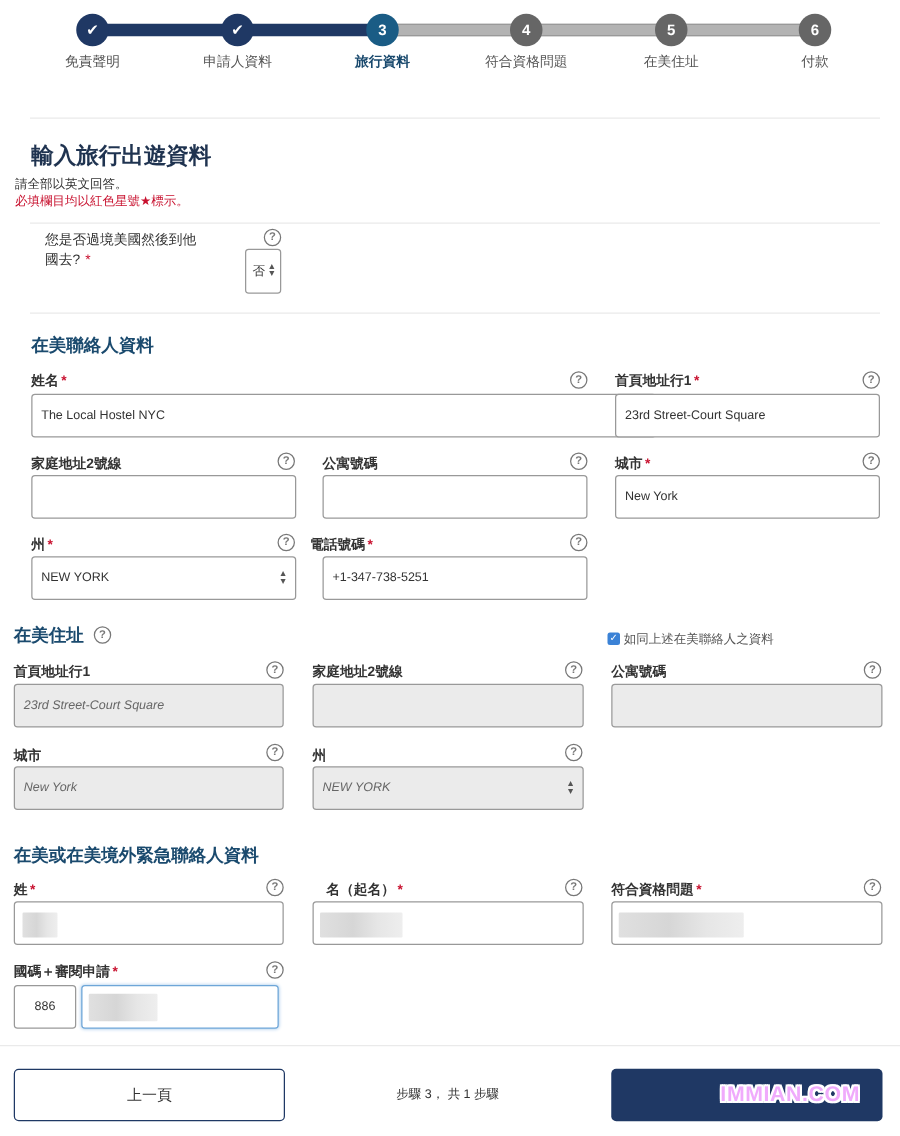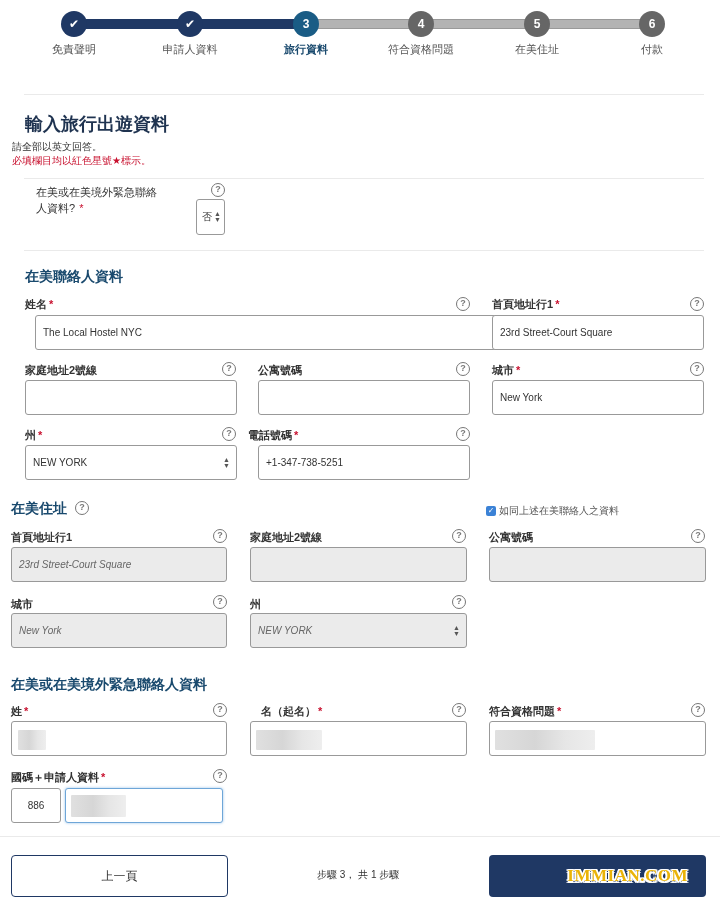--- a/index.html
+++ b/index.html
@@ -40,21 +40,21 @@
   .section { position: absolute; font-size: 14px; font-weight: bold; color: #1a4a6e; }
 
   .blur { position: absolute; background: linear-gradient(90deg, #e0e0e0, #d6d6d6 40%, #e6e6e6 70%, #eeeeee); border-radius: 1px; }
 
   .checkbox-row { position: absolute; left: 486px; top: 504px; display: flex; align-items: center; font-size: 10px; color: #555; }
   .checkbox { width: 10px; height: 10px; background: #3b82d6; border-radius: 2px; color: #fff; font-size: 8px; line-height: 10px; text-align: center; margin-right: 3px; }
 
   .btn-prev { position: absolute; left: 11px; top: 855px; width: 217px; height: 42px; border: 1.5px solid #1f3864; border-radius: 4px; background: #fff; font-size: 12px; color: #333; display: flex; align-items: center; justify-content: center; text-align: right; }
   .step-count { position: absolute; left: 317px; top: 868px; font-size: 10px; color: #333; }
   .btn-next { position: absolute; left: 489px; top: 855px; width: 217px; height: 42px; background: #1f3864; border-radius: 4px; display: flex; align-items: center; justify-content: flex-end; padding-right: 18px; }
-  .watermark { font-family: Liberation Serif, serif; font-size: 17px; font-weight: bold; color: #eab308; text-shadow: -1.5px -1.5px 0 #fff, 1.5px -1.5px 0 #fff, -1.5px 1.5px 0 #fff, 1.5px 1.5px 0 #fff, 0 1.5px 0 #fff, 0 -1.5px 0 #fff, 1.5px 0 0 #fff, -1.5px 0 0 #fff; letter-spacing: 0.5px; }
+  .watermark { font-family: Liberation Sans, sans-serif; font-size: 17px; font-weight: bold; color: #f0abfc; text-shadow: -1.5px -1.5px 0 #fff, 1.5px -1.5px 0 #fff, -1.5px 1.5px 0 #fff, 1.5px 1.5px 0 #fff, 0 1.5px 0 #fff, 0 -1.5px 0 #fff, 1.5px 0 0 #fff, -1.5px 0 0 #fff; letter-spacing: 0.5px; }
 </style>
 </head>
 <body>
 
 <div class="progress">
   <div class="track done"></div>
   <div class="track todo"></div>
 
   <div class="step done" style="left:61px">✔</div>
   <div class="step done" style="left:177px">✔</div>
@@ -73,35 +73,35 @@
 
 <div class="hr" style="left:24px; top:94px; width:680px"></div>
 
 <div class="h1">輸入旅行出遊資料</div>
 <div class="note black">請全部以英文回答。</div>
 <div class="note red">必填欄目均以紅色星號★標示。</div>
 
 <div class="hr" style="left:24px; top:178px; width:680px"></div>
 
 <div class="q-label">
-  <span>在美或在美境外緊急聯絡人資料?</span><span class="req">*</span>
+  <span>您是否過境美國然後到他國去?</span><span class="req">*</span>
 </div>
 <div class="help" style="left:211px; top:183px">?</div>
 <div class="input" style="left:196px; top:199px; width:29px; height:36px; padding-left:5px">
   <span>否</span>
   <span class="arrows" style="right:3px">▲<br>▼</span>
 </div>
 
 <div class="hr" style="left:24px; top:250px; width:680px"></div>
 
 <div class="section" style="left:25px; top:268px">在美聯絡人資料</div>
 
 <div class="label" style="left:25px; top:297px"><span>姓名</span><span class="req">*</span></div>
 <div class="help" style="left:456px; top:297px">?</div>
-<div class="input" style="left:35px; top:315px; width:500px">The Local Hostel NYC</div>
+<div class="input" style="left:25px; top:315px; width:500px">The Local Hostel NYC</div>
 
 <div class="label" style="left:492px; top:297px"><span>首頁地址行1</span><span class="req">*</span></div>
 <div class="help" style="left:690px; top:297px">?</div>
 <div class="input" style="left:492px; top:315px; width:212px">23rd Street-Court Square</div>
 
 <div class="label" style="left:25px; top:363px">家庭地址2號線</div>
 <div class="help" style="left:222px; top:362px">?</div>
 <div class="input" style="left:25px; top:380px; width:212px"></div>
 
 <div class="label" style="left:258px; top:363px">公寓號碼</div>
@@ -167,21 +167,21 @@
 <div class="input" style="left:250px; top:721px; width:217px">
   <div class="blur" style="left:5px; top:8px; width:66px; height:20px"></div>
 </div>
 
 <div class="label" style="left:489px; top:704px"><span>符合資格問題</span><span class="req">*</span></div>
 <div class="help" style="left:691px; top:703px">?</div>
 <div class="input" style="left:489px; top:721px; width:217px">
   <div class="blur" style="left:5px; top:8px; width:100px; height:20px"></div>
 </div>
 
-<div class="label" style="left:11px; top:770px"><span>國碼＋申請人資料</span><span class="req">*</span></div>
+<div class="label" style="left:11px; top:770px"><span>國碼＋審閱申請</span><span class="req">*</span></div>
 <div class="help" style="left:213px; top:769px">?</div>
 <div class="input" style="left:11px; top:788px; width:50px; justify-content:center; padding-left:0">886</div>
 <div class="input focus" style="left:65px; top:788px; width:158px">
   <div class="blur" style="left:5px; top:6px; width:55px; height:22px"></div>
 </div>
 
 <div class="hr" style="left:0; top:836px; width:720px"></div>
 
 <div class="btn-prev">上一頁</div>
 <div class="step-count">步驟 3， 共 1 步驟</div>

